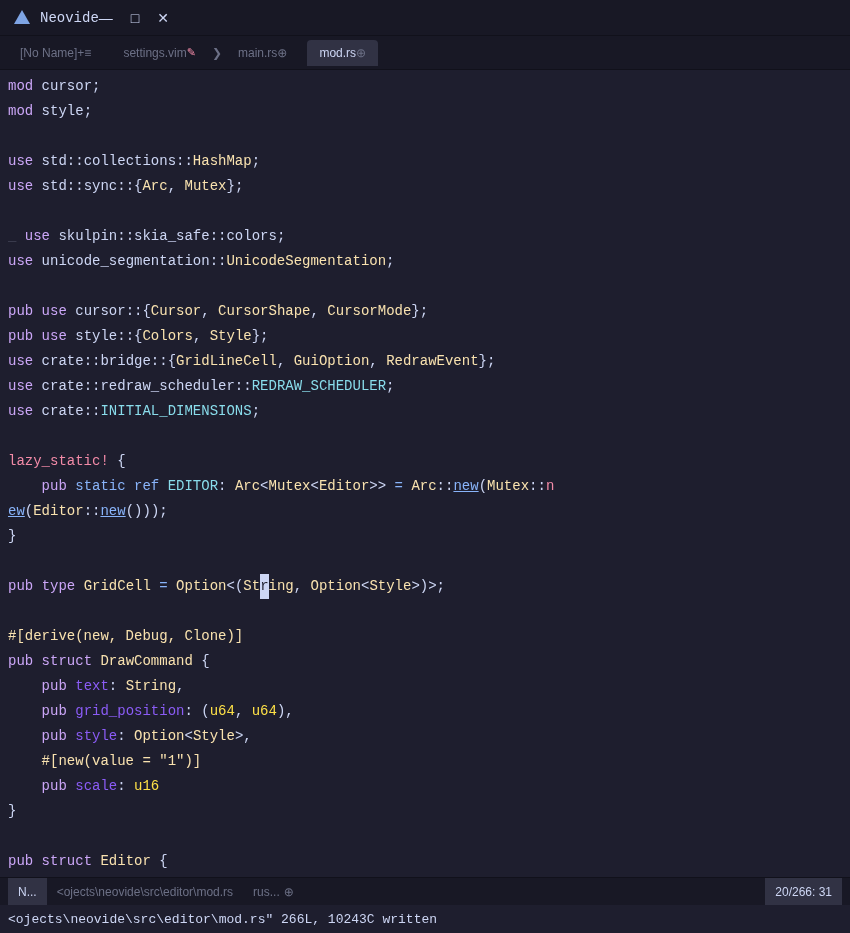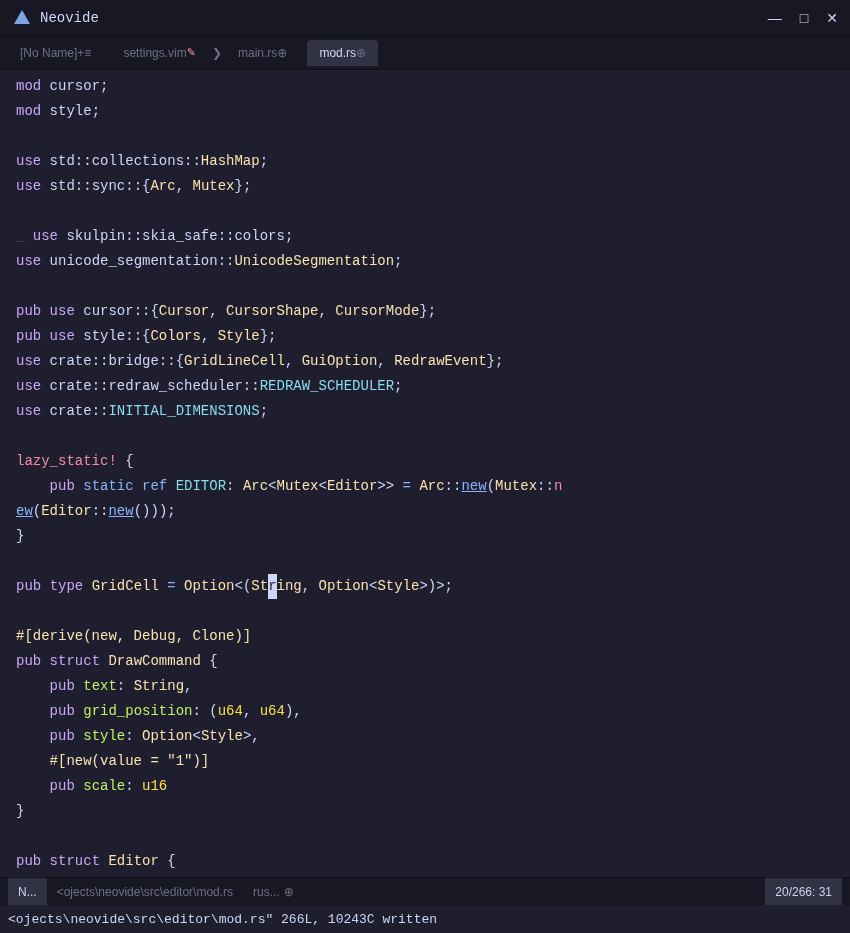--- a/index.html
+++ b/index.html
@@ -13,21 +13,21 @@
       overflow: hidden;
       display: flex;
       flex-direction: column;
     }
     
     #title-bar {
       background: #181825;
       height: 36px;
       display: flex;
       align-items: center;
-      justify-content: space-between;
+      justify-content: flex-start;
       padding: 0 12px;
       flex-shrink: 0;
       border-bottom: 1px solid #11111b;
     }
     #title-left {
       display: flex;
       align-items: center;
       gap: 8px;
     }
     #neovide-logo {
@@ -80,39 +80,39 @@
     .tab-sep {
       color: #6c7086;
       font-size: 12px;
       font-family: sans-serif;
     }
     
     #editor {
       flex: 1;
       background: #1e1e2e;
       overflow: hidden;
-      padding: 4px 8px;
+      padding: 4px 0;
       position: relative;
     }
     .code-line {
       height: 25px;
       display: flex;
       align-items: center;
       padding: 0 8px;
       white-space: pre;
       line-height: 25px;
     }
     
     .kw { color: #cba6f7; } 
     .kw2 { color: #89b4fa; } 
     .type { color: #fde047; } 
     .type2 { color: #f9e2af; }
     .punct { color: #cdd6f4; }
     .macro { color: #f38ba8; }
-    .field { color: #bef264; }
+    .field { color: #8b5cf6; }
     .attr { color: #f9e2af; }
     .ident { color: #cdd6f4; }
     .fn-call { color: #89b4fa; text-decoration: underline; }
     .op { color: #89b4fa; }
     .cursor-char {
       background: #cdd6f4;
       color: #1e1e2e;
     }
     
     #status-bar {

